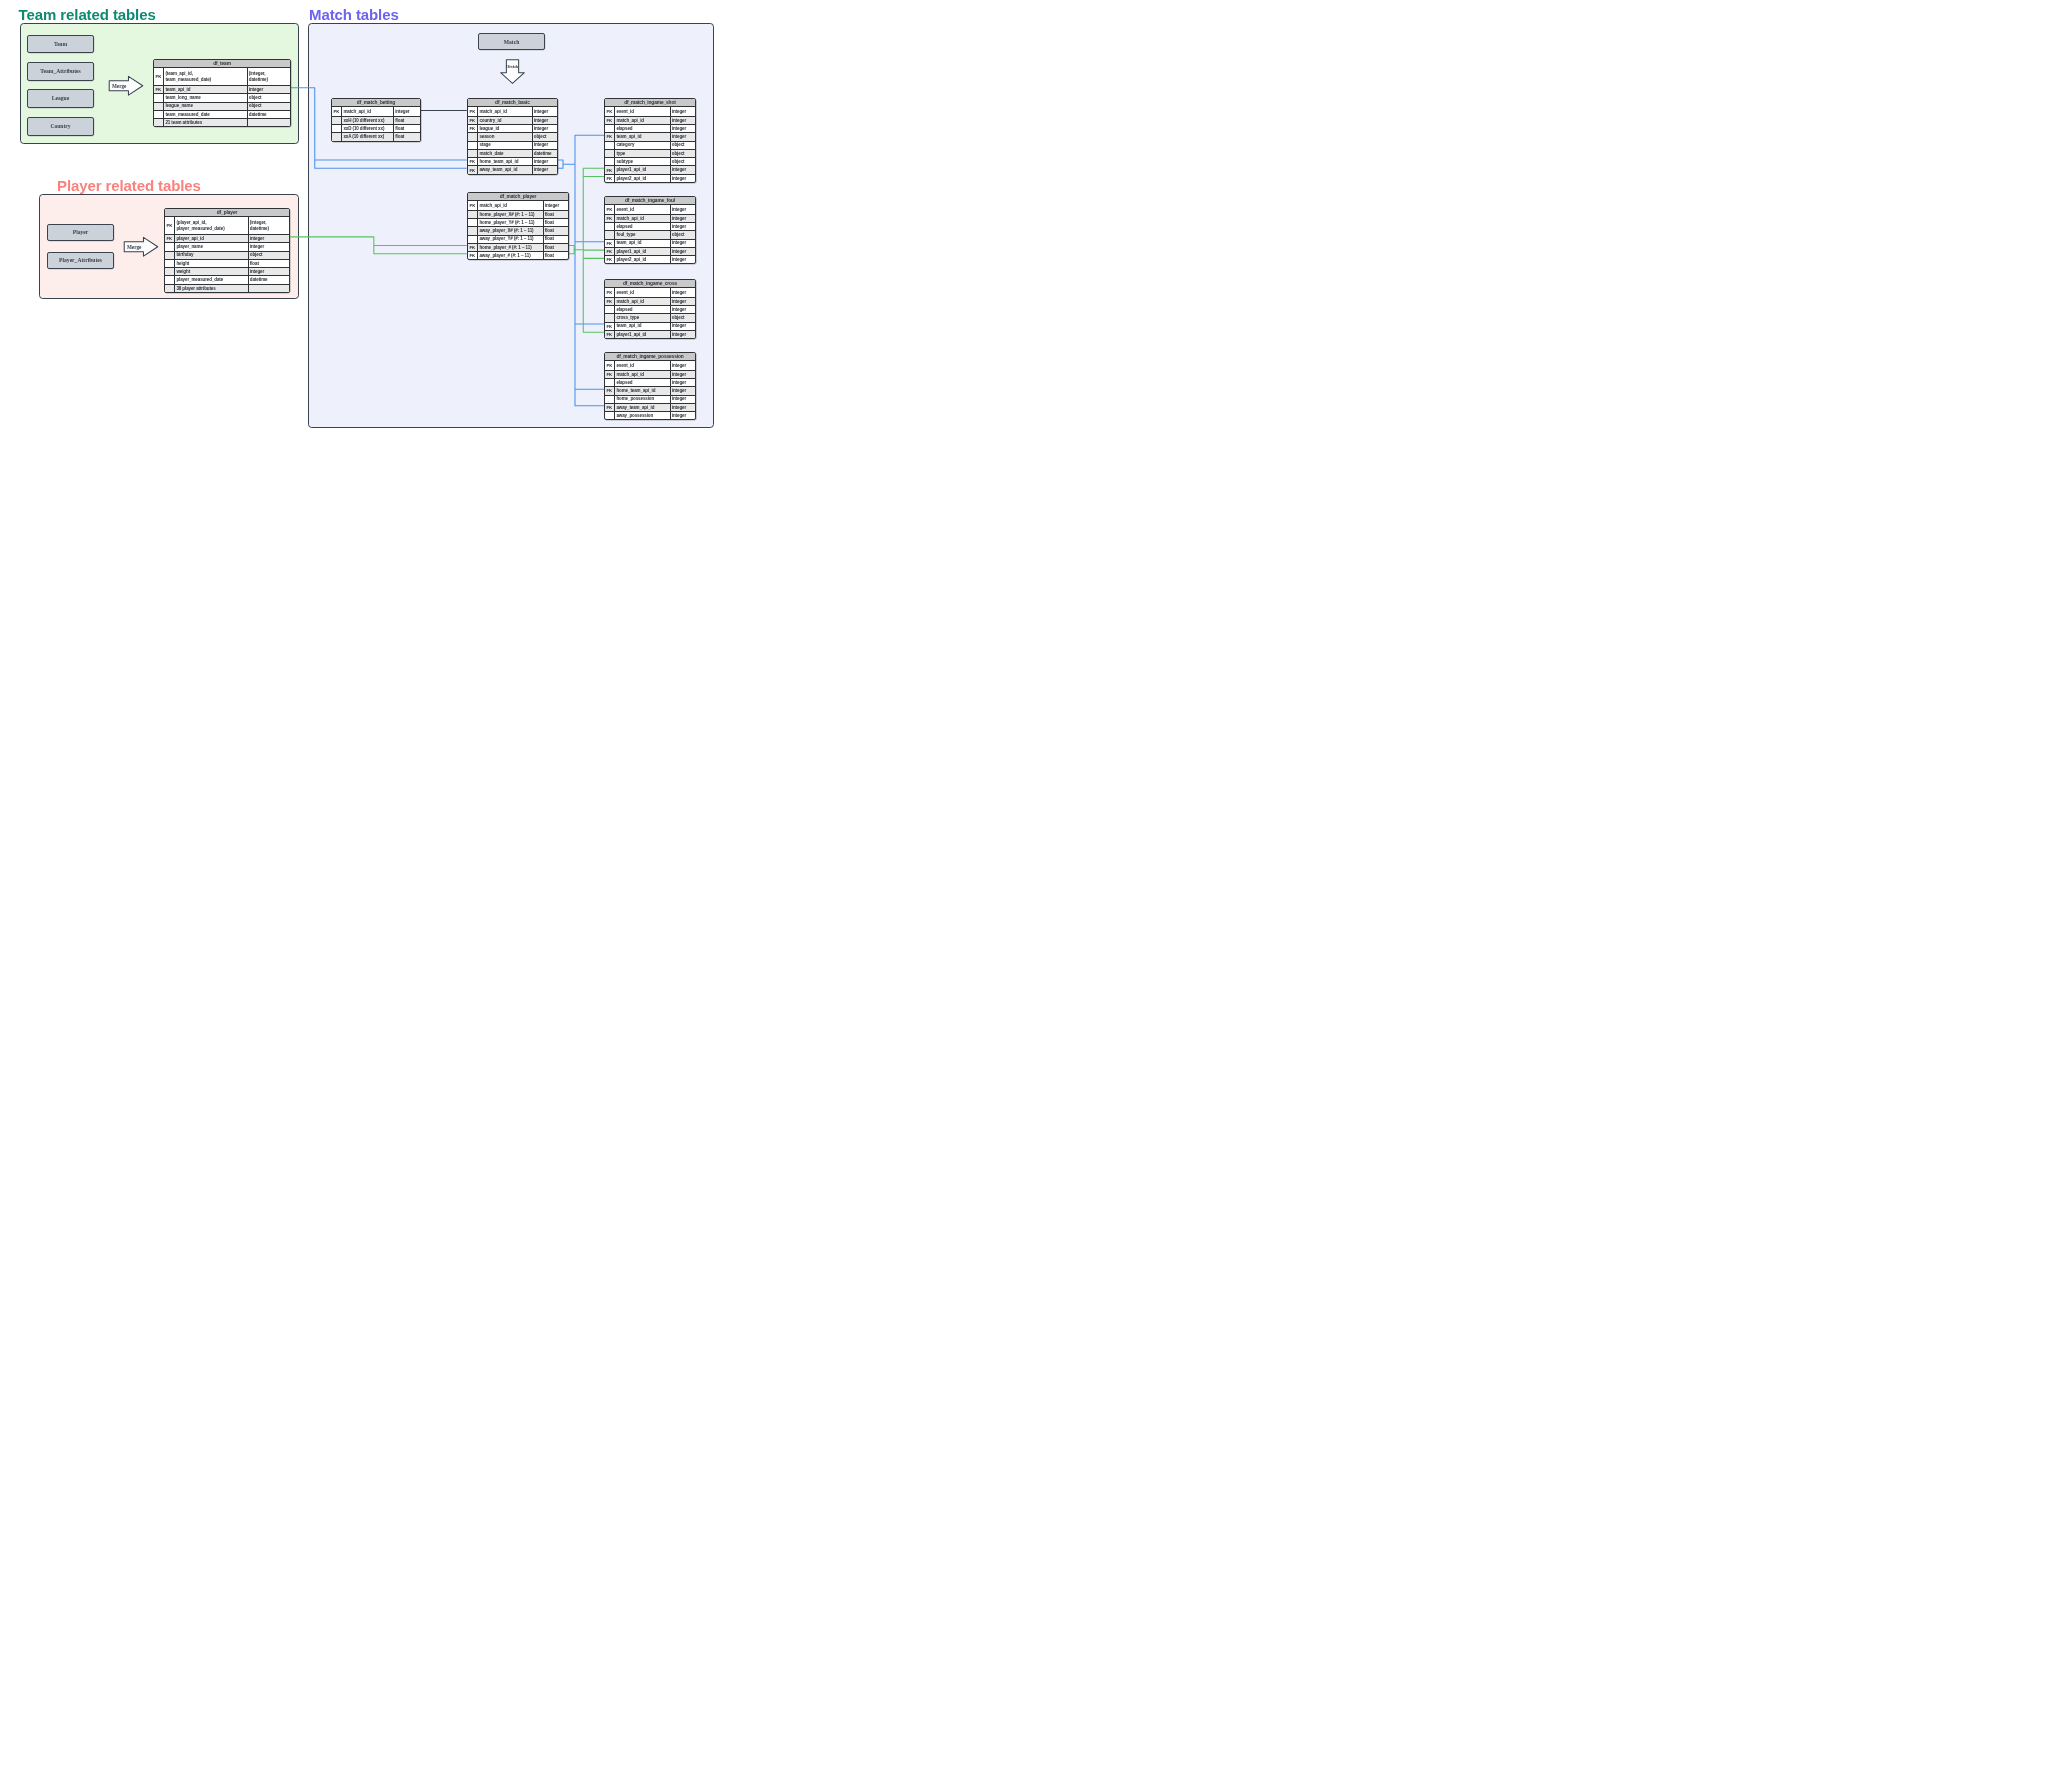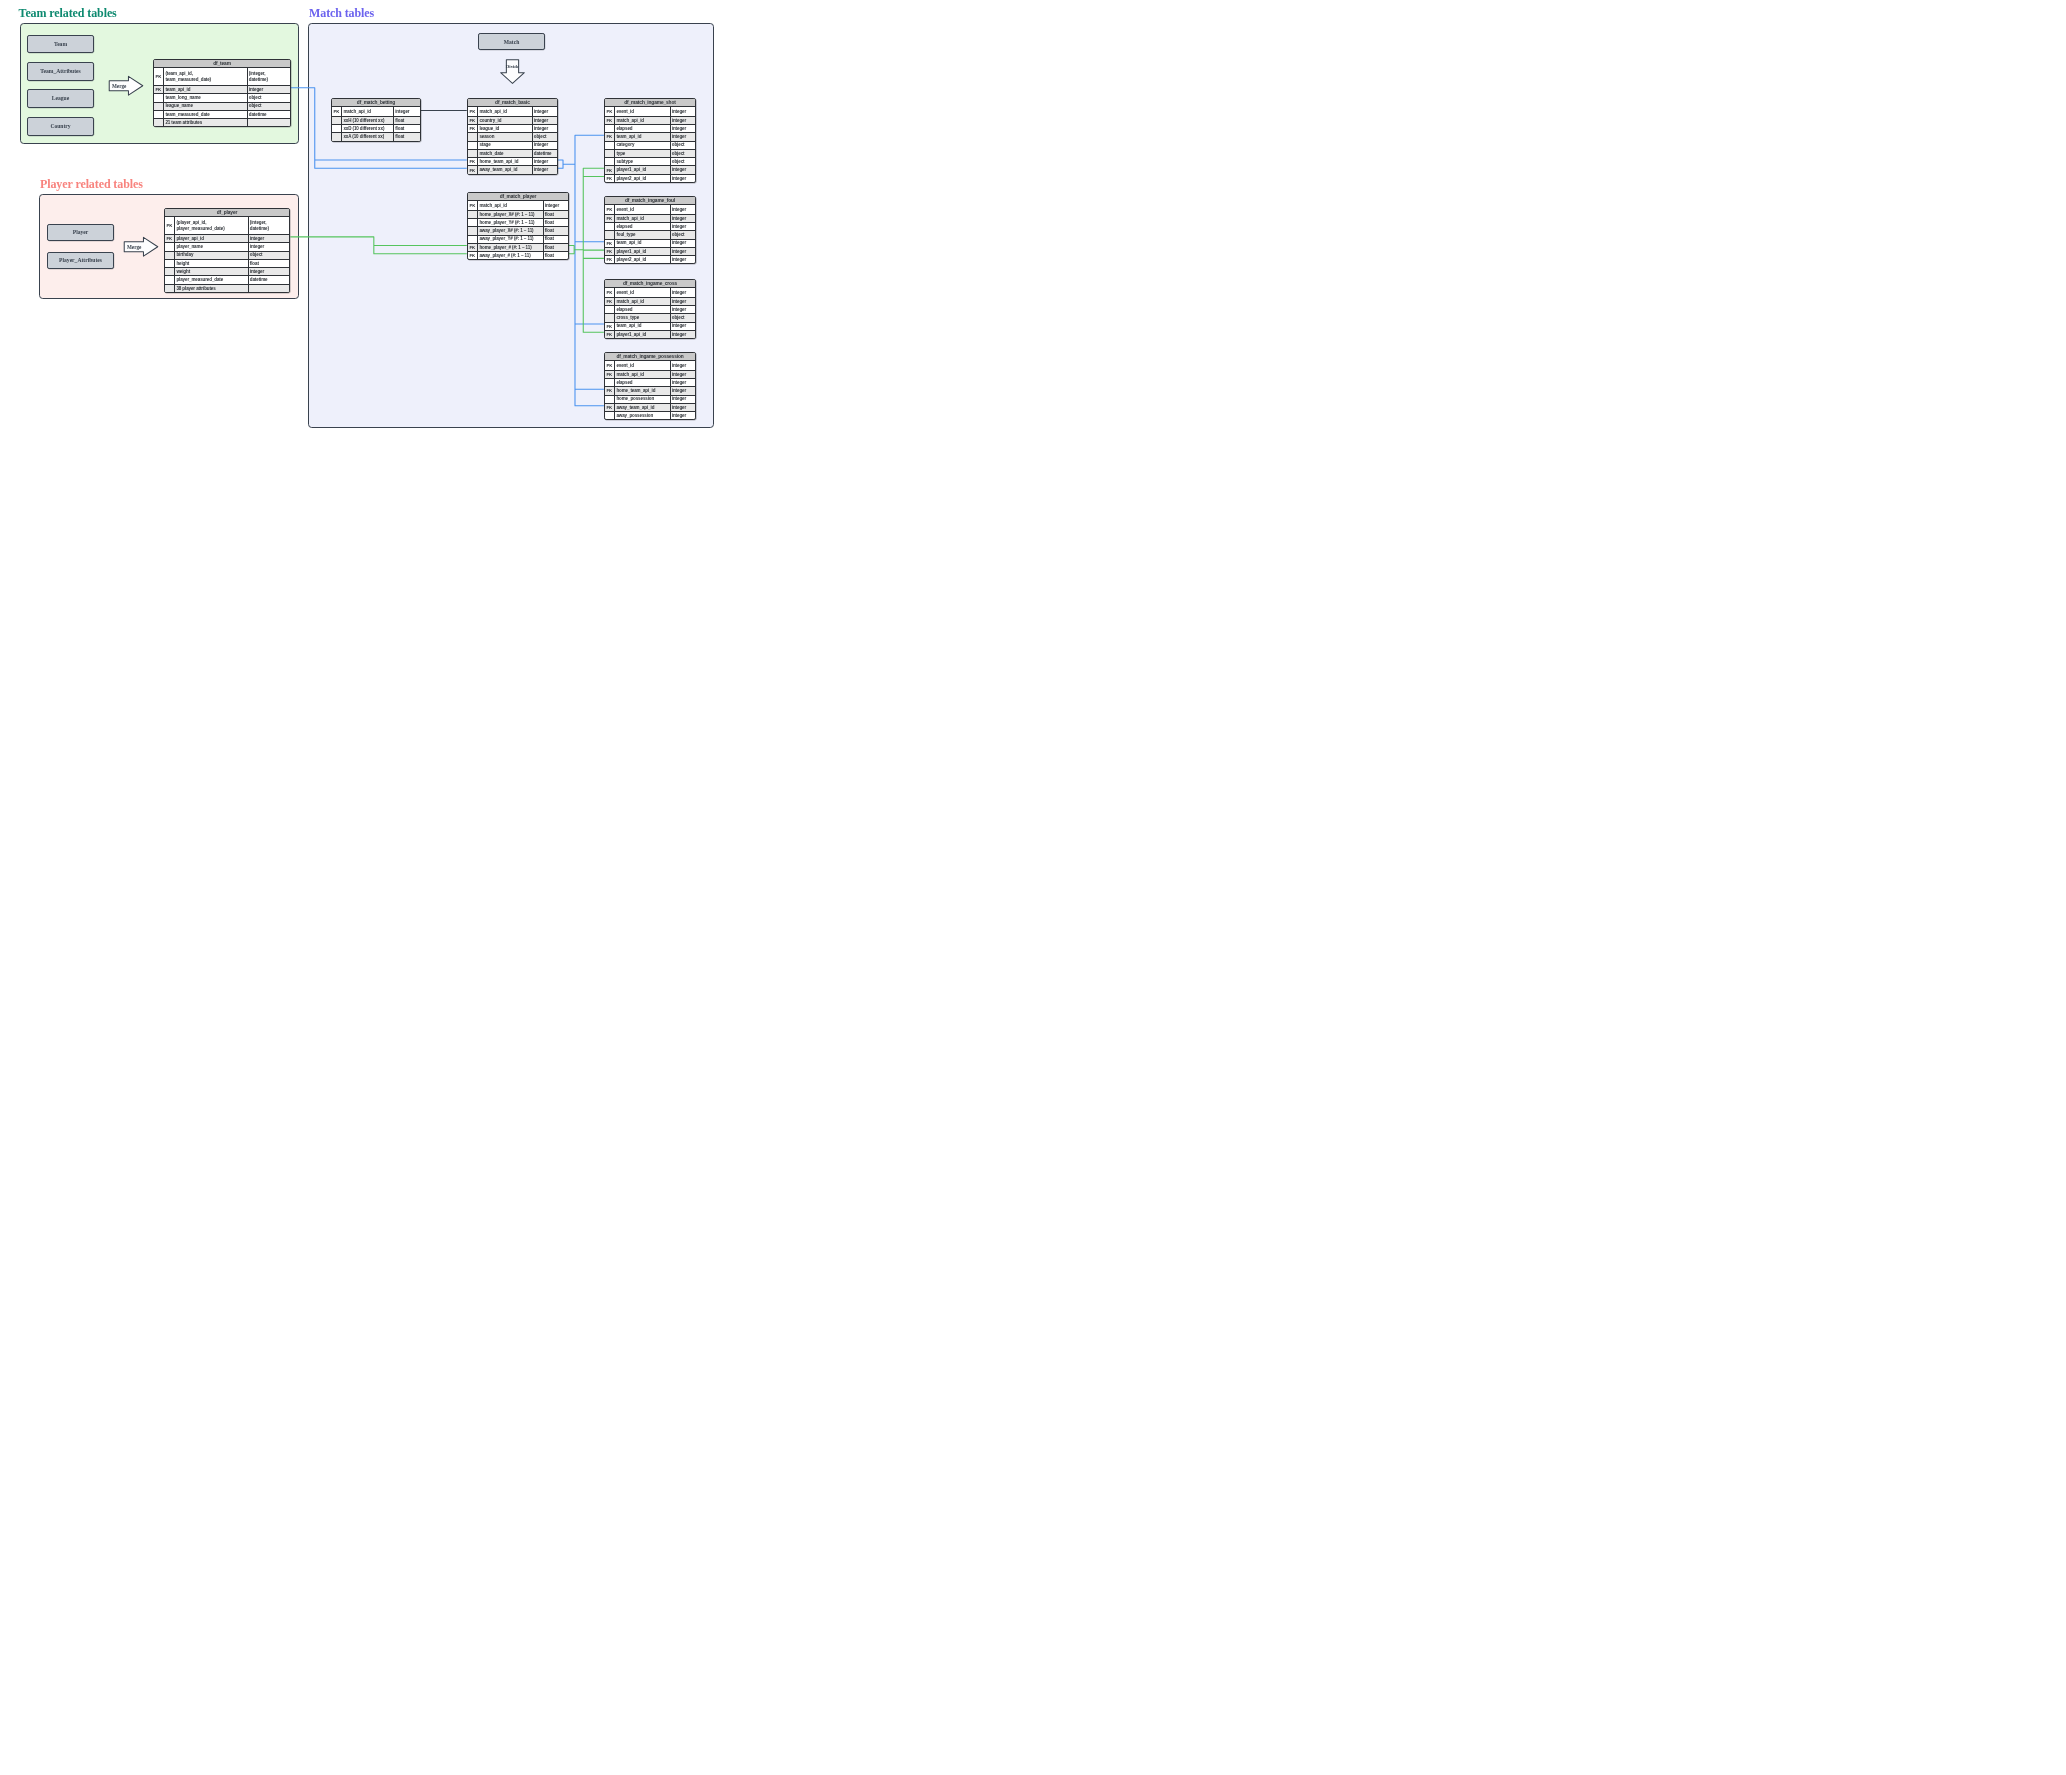--- a/index.html
+++ b/index.html
@@ -1,22 +1,22 @@
 <!DOCTYPE html>
 <html style="--c-team_title: #0e8a70; --c-match_title: #6c63ee; --c-player_title: #f8837e; --c-team_panel: #e3f8df; --c-match_panel: #eef0fb; --c-player_panel: #fdeeec; --c-box_fill: #ccd2d9; --c-box_border: #39424e; --c-table_header: #c9c9c9; --c-stripe: #e9e9e9; --c-line_blue: #4a92f0; --c-line_green: #55c45e; --c-line_dark: #39424e; --c-border_dark: #2f3237;font-size:6.6px"><head>
 <meta charset="utf-8">
 <style>
   html,body{margin:0;padding:0;background:#ffffff;}
   body{width:727px;height:444px;position:relative;font-family:"Liberation Sans",sans-serif;}
   .stage{position:absolute;inset:0;overflow:hidden;}
 
-  .sec-title{position:absolute;font-family:Liberation Serif, serif;font-weight:bold;font-size:12px;letter-spacing:-0.1px;}
+  .sec-title{position:absolute;font-family:Liberation Sans, sans-serif;font-weight:bold;font-size:15px;letter-spacing:-0.1px;}
   .t-team{left:18.6px;top:5.8px;color:var(--c-team_title);}
   .t-match{left:309px;top:5.8px;color:var(--c-match_title);}
-  .t-player{left:40px;top:177px;color:var(--c-player_title);}
+  .t-player{left:57px;top:177px;color:var(--c-player_title);}
 
   .panel{position:absolute;border:1.2px solid var(--c-box_border);border-radius:3.7px;box-sizing:border-box;}
   .p-team{left:20px;top:23px;width:279px;height:121px;background:var(--c-team_panel);}
   .p-match{left:308px;top:23px;width:406px;height:405px;background:var(--c-match_panel);}
   .p-player{left:39px;top:194px;width:260px;height:105px;background:var(--c-player_panel);}
 
   .gbox{position:absolute;background:var(--c-box_fill);border:0.7px solid var(--c-box_border);border-radius:2.1px;
         box-sizing:border-box;display:flex;align-items:center;justify-content:center;
         font-family:"Liberation Serif",serif;font-weight:bold;font-size:5.6px;color:#39424e;
         box-shadow:0.4px 0.4px 0 rgba(47,50,55,.25);}

